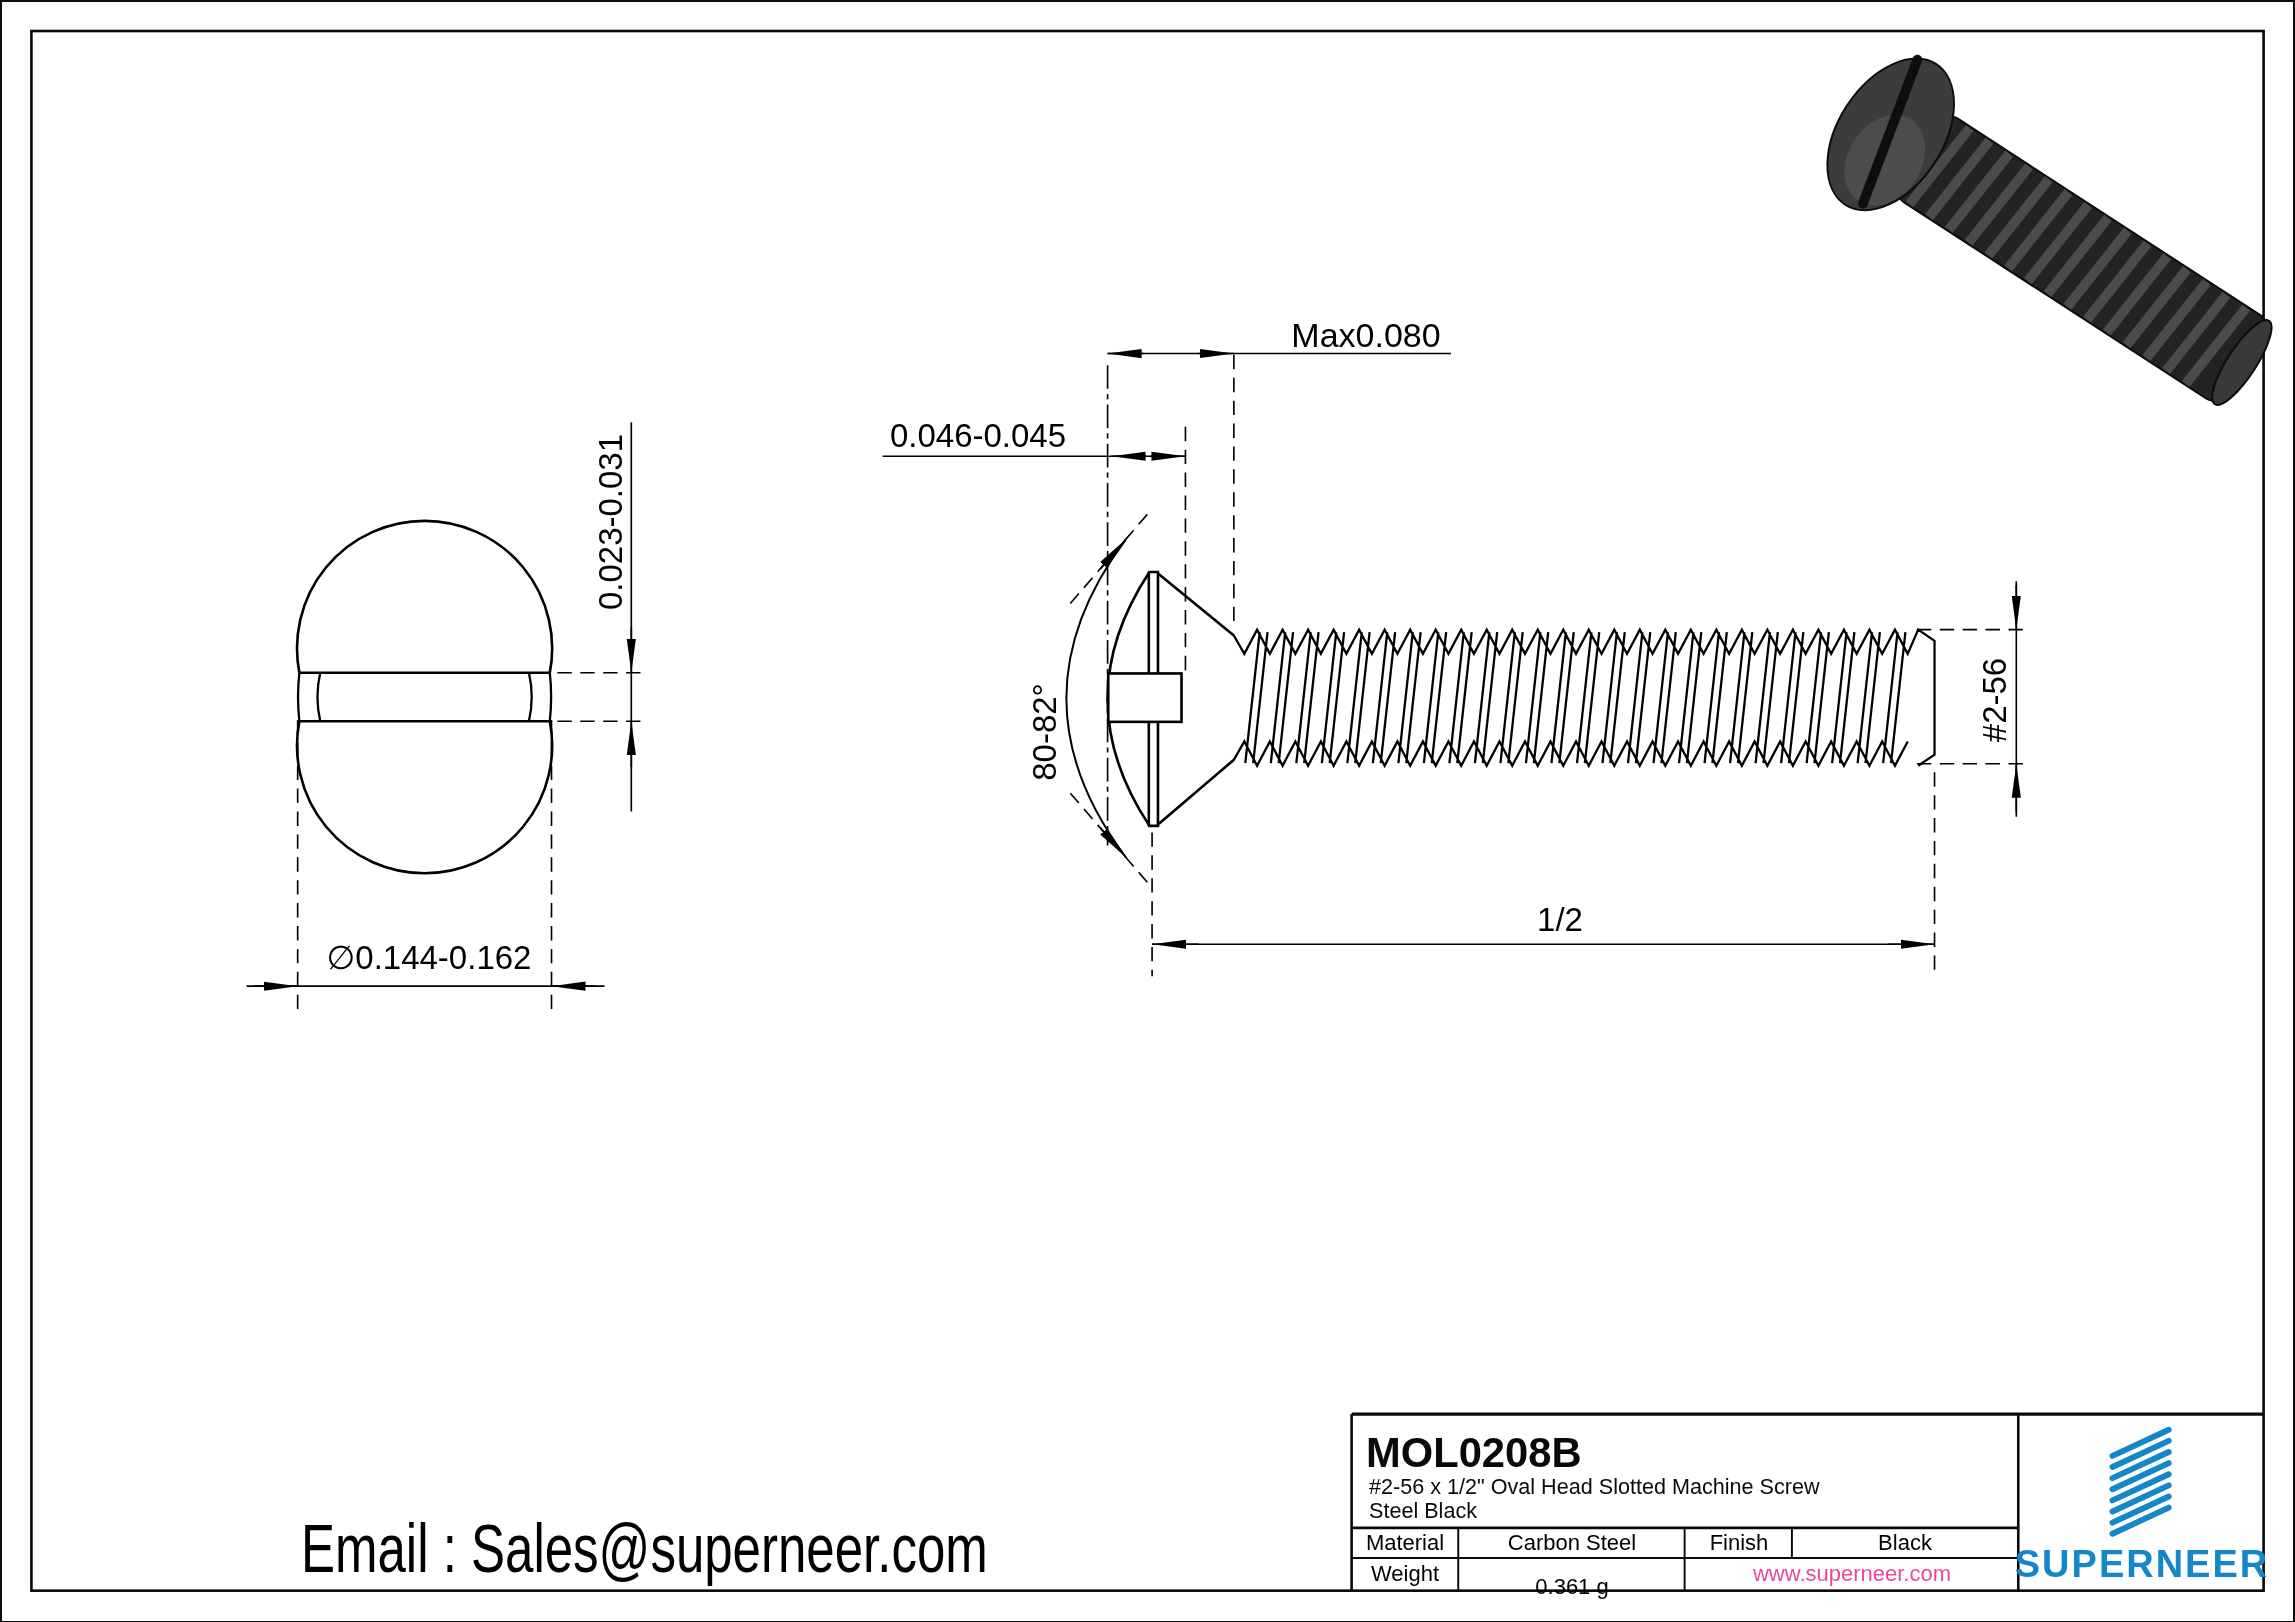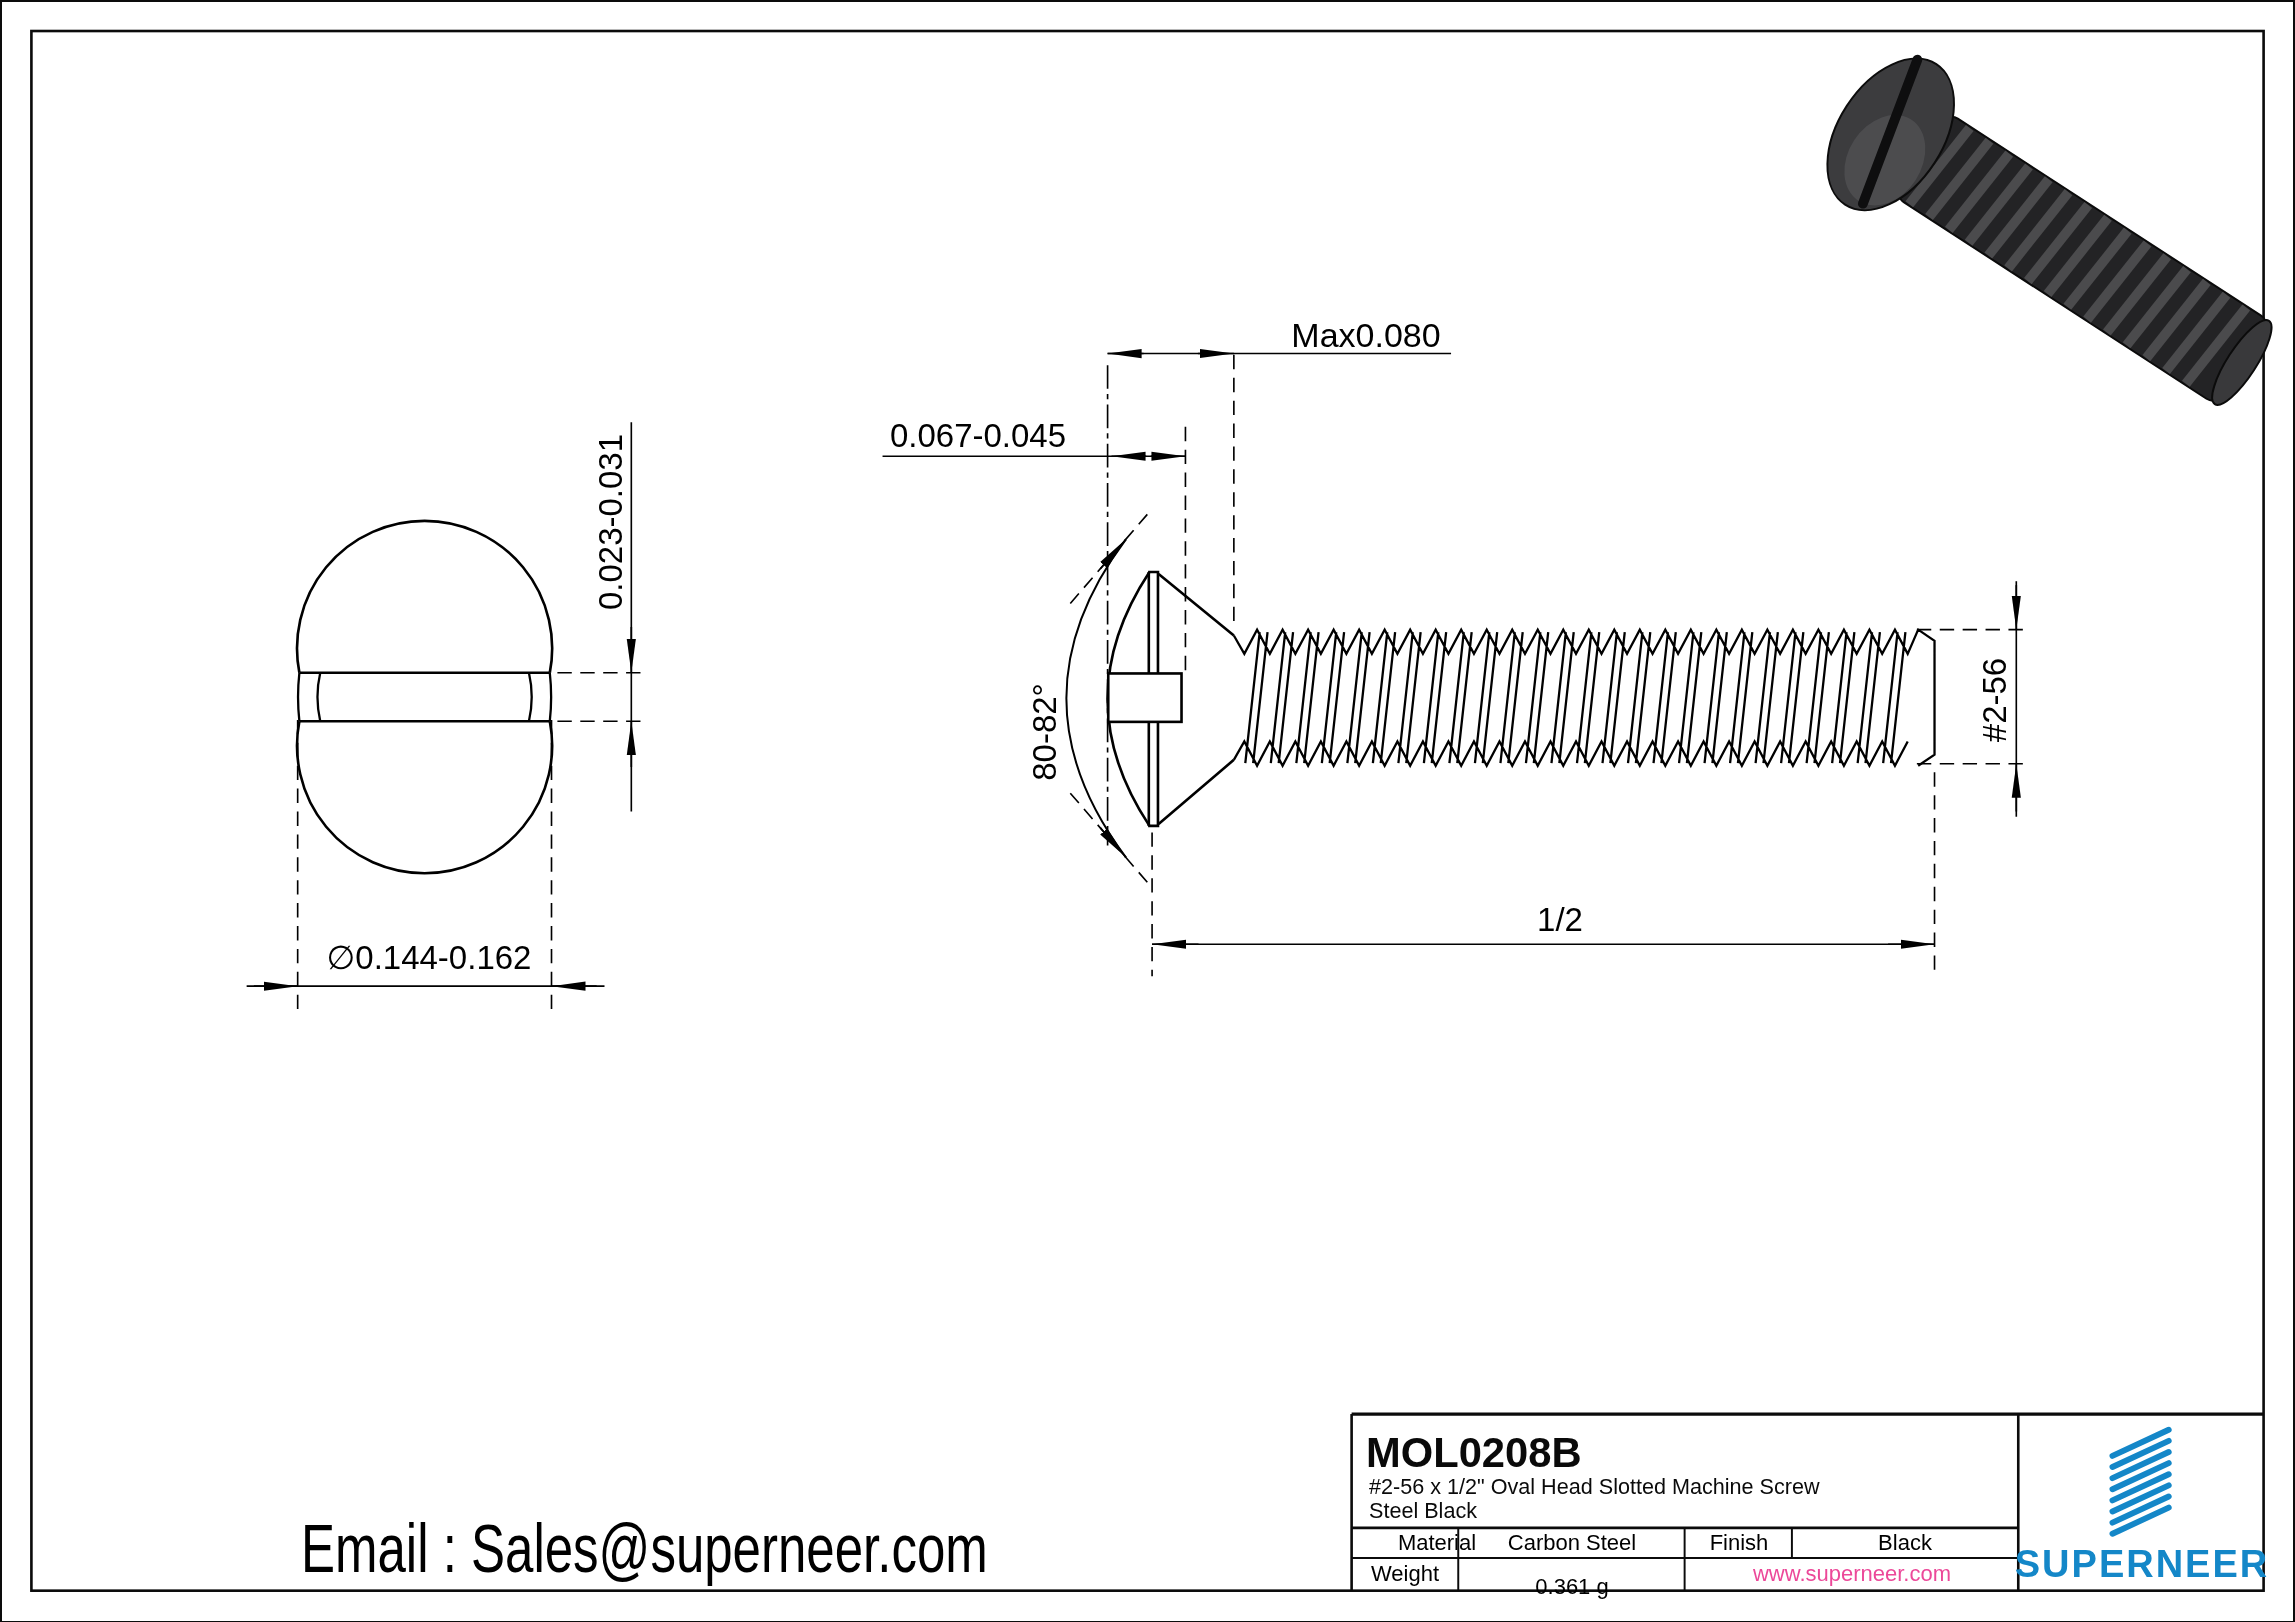--- a/index.html
+++ b/index.html
@@ -144,31 +144,31 @@
     <path d="M3229,2259 L3315,2219"></path>
         <path d="M3229,2276 L3315,2236"></path>
     <path d="M3229,2293 L3315,2253"></path>
         <path d="M3229,2310 L3315,2270"></path>
     <path d="M3229,2327 L3315,2287"></path>
         <path d="M3229,2344 L3315,2304"></path>
   </g>
 </svg>
 
 <div class="t dim-big" style="left:1366px;top:335px;">Max0.080</div>
-<div class="t dim" style="left:978px;top:436px;">0.067-0.045</div>
+<div class="t dim" style="left:978px;top:436px;">0.046-0.045</div>
 <div class="t rot dim" style="left:611px;top:522px;">0.023-0.031</div>
 <div class="t dim" style="left:429px;top:957px;text-align:right;">∅0.144-0.162</div>
 <div class="t rot dim" style="left:1045px;top:732px;">80-82°</div>
 <div class="t rot dim" style="left:1995px;top:700px;">#2-56</div>
 <div class="t dim" style="left:1560px;top:920px;">1/2</div>
 
 <div class="pn" style="left:1366px;top:1428px;">MOL0208B</div>
 <div class="desc" style="left:1369px;top:1474px;">#2-56 x 1/2" Oval Head Slotted Machine Screw</div>
 <div class="desc" style="left:1369px;top:1498px;">Steel Black</div>
-<div class="t cell" style="left:1405px;top:1543px;margin-left:32px;">Material</div>
+<div class="t cell" style="left:1405px;top:1543px;">Material</div>
 <div class="t cell" style="left:1572px;top:1543px;">Carbon Steel</div>
 <div class="t cell" style="left:1739px;top:1543px;">Finish</div>
 <div class="t cell" style="left:1905px;top:1543px;">Black</div>
 <div class="t cell" style="left:1405px;top:1574px;">Weight</div>
 <div class="t cell" style="left:1572px;top:1574px;margin-top:13px;">0.361 g</div>
 <a class="t link" href="#" style="left:1852px;top:1574px;">www.superneer.com</a>
 <div class="t brand" style="left:2142px;top:1564px;">SUPERNEER</div>
 
 <div class="email" style="left:301px;top:1509px;">Email : Sales@superneer.com</div>
 

